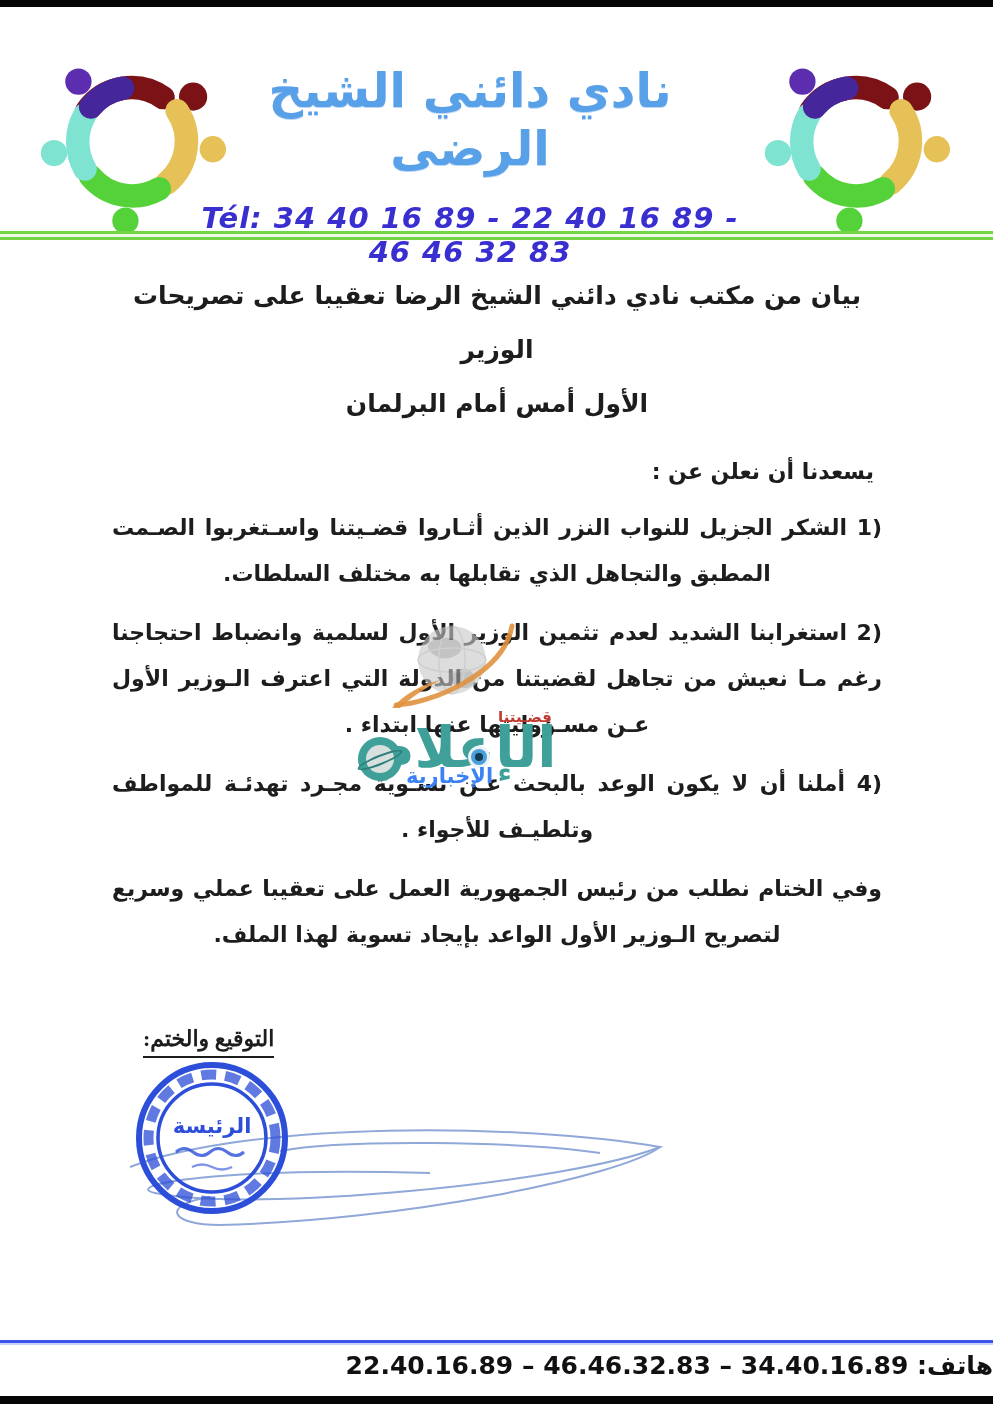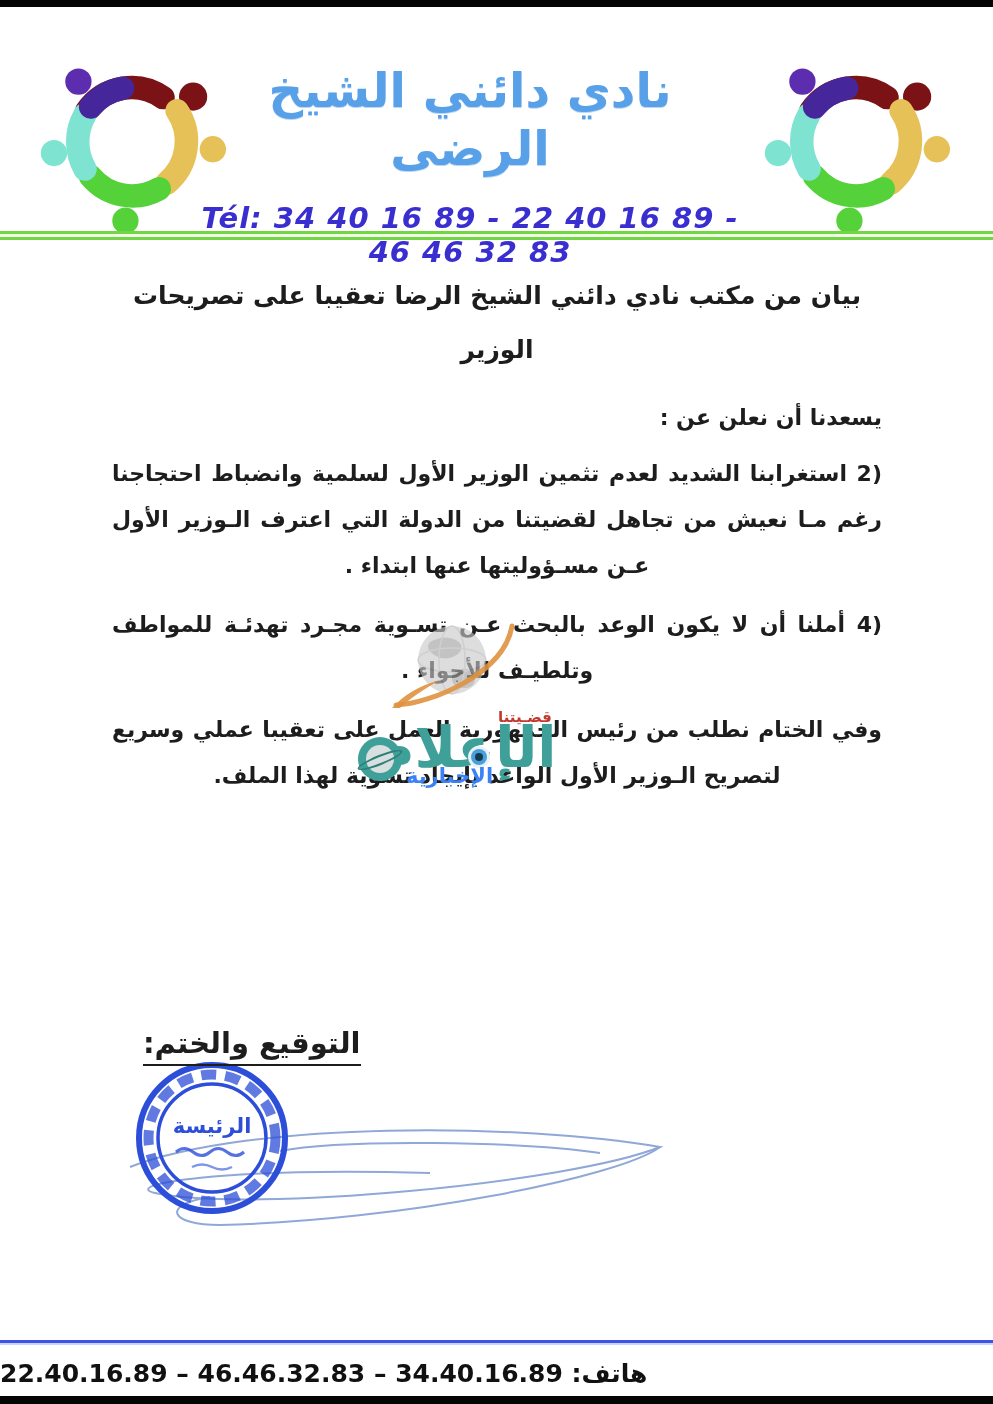--- a/index.html
+++ b/index.html
@@ -38,21 +38,21 @@
     border-top:3px solid #74d544;border-bottom:3px solid #74d544;
     box-sizing:border-box;
   }
 
   
   .doc-body{
     position:absolute;top:269px;left:112px;width:770px;
     direction:rtl;z-index:1;
   }
   .doc-title{font-size:25px;font-weight:bold;line-height:54px;text-align:center;margin:0 0 18px 0;}
-  .intro{font-size:22px;font-weight:bold;line-height:46px;text-align:right;margin:0 0 10px 0;}
+  .intro{font-size:22px;font-weight:bold;line-height:46px;text-align:right;margin:0 8px 10px 0;}
   .para{
     font-size:22px;font-weight:bold;line-height:46px;
     text-align:justify;text-align-last:center;
     margin:0 0 13px 0;
   }
   .para .num{direction:ltr;unicode-bidi:embed;}
 
   
   .wm{position:absolute;z-index:2;}
   .wm-globe{left:388px;top:612px;width:140px;height:100px;}
@@ -84,34 +84,35 @@
   }
   .wm-eye .pupil{
     position:absolute;left:7px;top:7px;width:8px;height:8px;border-radius:50%;
     background:#123a55;
   }
   .wm-sub{left:406px;top:764px;font-size:21px;font-weight:bold;color:#3b82f6;direction:rtl;}
 
   
   .sig-label{
     position:absolute;left:143px;top:1026px;
-    font-size:29px;font-weight:bold;direction:rtl;
+    font-size:22px;font-weight:bold;direction:rtl;
     border-bottom:2px solid #1d1d1d;padding-bottom:4px;
     z-index:3;
+    font-family:Liberation Serif, serif;
   }
   .stamp-wrap{position:absolute;left:100px;top:1055px;z-index:2;}
 
   
   .blue-rule{
     position:absolute;top:1340px;left:0;width:993px;height:3px;
     background:#3c55e8;border-bottom:2px solid #c9d3fa;
   }
   .footer-phone{
     position:absolute;top:1351px;left:0;width:993px;
-    text-align:left;font-size:25px;font-weight:bold;direction:rtl;color:#111;margin-top:8px;
+    text-align:right;font-size:25px;font-weight:bold;direction:rtl;color:#111;
   }
 </style>
 </head>
 <body>
 
 <div class="page">
 
   <div class="top-bar"></div>
 
   <div class="logo logo-left">
@@ -147,23 +148,25 @@
   <div class="header-center">
     <div class="club-name">نادي دائني الشيخ الرضى</div>
     <div class="tel-line">Tél: 34 40 16 89 - 22 40 16 89 - 46 46 32 83</div>
   </div>
 
   <div class="green-rule"></div>
 
   <div class="doc-body">
     <div class="doc-title">
       <div>بيان من مكتب نادي دائني الشيخ الرضا تعقيبا على تصريحات الوزير</div>
+      <div>الأول أمس أمام البرلمان</div>
     </div>
     <p class="intro">يسعدنا أن نعلن عن :</p>
 
+    <p class="para"><span class="num">1)</span> <span>الشكر الجزيل للنواب النزر الذين أثـاروا قضـيتنا واسـتغربوا الصـمت المطبق والتجاهل الذي تقابلها به مختلف السلطات.</span></p>
     <p class="para"><span class="num">2)</span> <span>استغرابنا الشديد لعدم تثمين الوزير الأول لسلمية وانضباط احتجاجنا رغم مـا نعيش من تجاهل لقضيتنا من الدولة التي اعترف الـوزير الأول عـن مسـؤوليتها عنها ابتداء .</span></p>
     <p class="para"><span class="num">4)</span> <span>أملنا أن لا يكون الوعد بالبحث عـن تسـوية مجـرد تهدئـة للمواطف وتلطيـف للأجواء .</span></p>
 
     <p class="para">وفي الختام نطلب من رئيس الجمهورية العمل على تعقيبا عملي وسريع لتصريح الـوزير الأول الواعد بإيجاد تسوية لهذا الملف.</p>
   </div>
 
   <div class="wm wm-globe">
     <svg viewBox="0 0 140 100" width="140" height="100">
       <g opacity="0.62">
         <circle cx="64" cy="48" r="34" fill="#c9c9c9"></circle>

